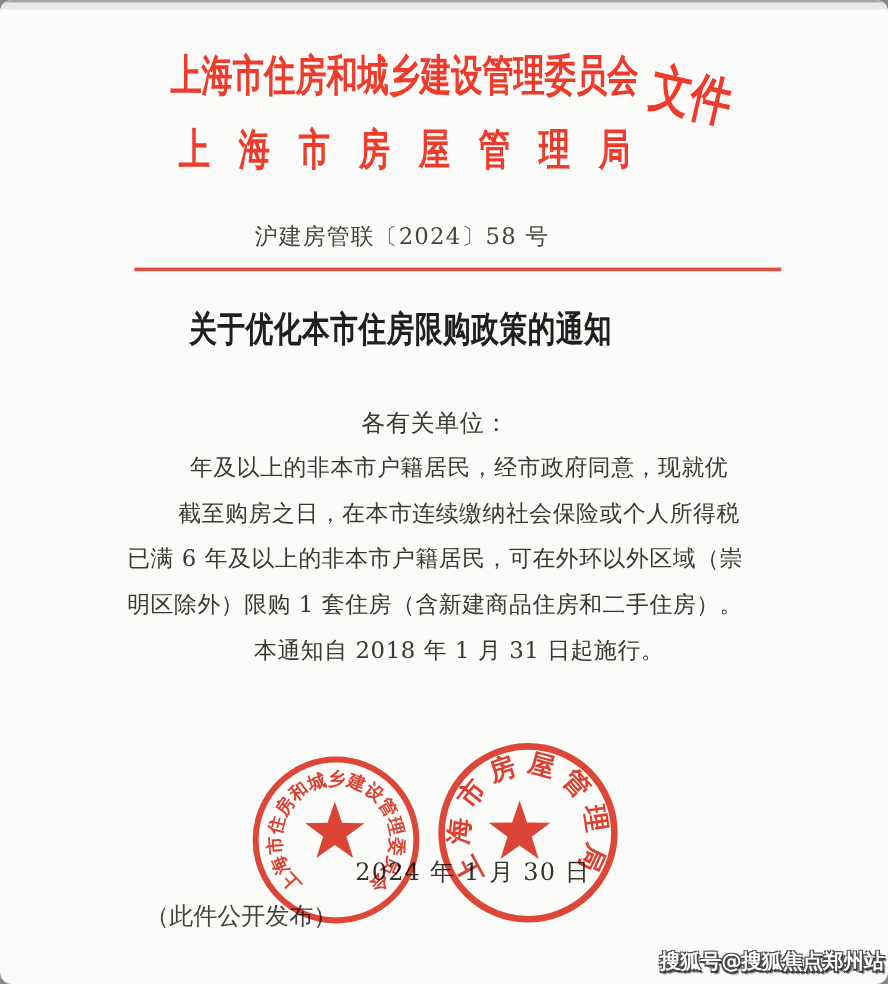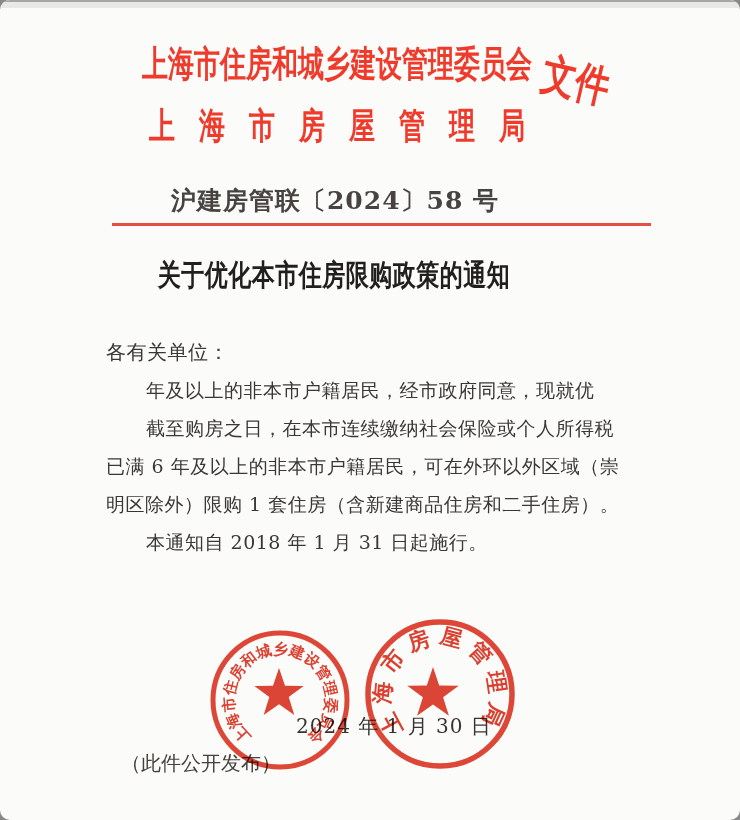--- a/index.html
+++ b/index.html
@@ -32,38 +32,38 @@
   }
   .doc-type{
     position:absolute;top:63px;left:542px;
     font-size:34px;font-weight:bold;line-height:1;
     color:#ee3b2c;white-space:nowrap;
     transform:rotate(13deg) scaleY(1.3);transform-origin:center;
   }
   .doc-number{
     position:absolute;top:184px;left:335px;
     transform:translateX(-50%);
-    font-size:25px;color:#474340;white-space:nowrap;letter-spacing:1px;font-weight:bold;
+    font-size:19px;color:#474340;white-space:nowrap;letter-spacing:1px;
   }
   .red-rule{
     position:absolute;top:223px;left:112px;width:539px;height:3px;
     background:#e44f43;
   }
   
   .doc-title{
     position:absolute;top:256px;left:334px;
     transform:translateX(-50%) scaleY(1.28);transform-origin:top center;
     font-size:23px;font-weight:bold;line-height:1.3;
     color:#211f1d;white-space:nowrap;letter-spacing:0.5px;
   }
   .body-block{
     position:absolute;top:333px;left:106px;
     font-size:19px;color:#3a3835;letter-spacing:0.5px;
   }
-  .body-line{height:38px;line-height:38px;white-space:nowrap;}
+  .body-line{height:38px;line-height:38px;white-space:nowrap;text-align:center;}
   .body-line.salutation{font-size:20px;}
   .body-line.indent{padding-left:40px;}
   
   .issue-date{
     position:absolute;top:713px;left:296px;
     font-size:20px;color:#37332f;white-space:nowrap;letter-spacing:1px;
     z-index:1;
   }
   .public-note{
     position:absolute;top:750px;left:121px;
@@ -127,14 +127,15 @@
 
   <svg class="seal seal-right" viewBox="-90 -90 180 180">
     <circle r="72" fill="none" stroke="#dd3827" stroke-width="5.5" opacity="0.92"></circle>
     <path id="arcR" d="M -35.4 35.4 A 50 50 0 1 1 35.4 35.4" fill="none"></path>
     <text font-size="22" letter-spacing="7" opacity="0.95">
       <textPath href="#arcR">上海市房屋管理局</textPath>
     </text>
     <polygon points="0,-27 6.2,-8.6 25.7,-8.3 10.1,3.2 15.9,21.8 0,10.6 -15.9,21.8 -10.1,3.2 -25.7,-8.3 -6.2,-8.6" fill="#dd3827" opacity="0.93" transform="translate(-7,0)"></polygon>
   </svg>
 
+  <div class="watermark">搜狐号@搜狐焦点郑州站</div>
 
 </div>
 
 </body></html>

